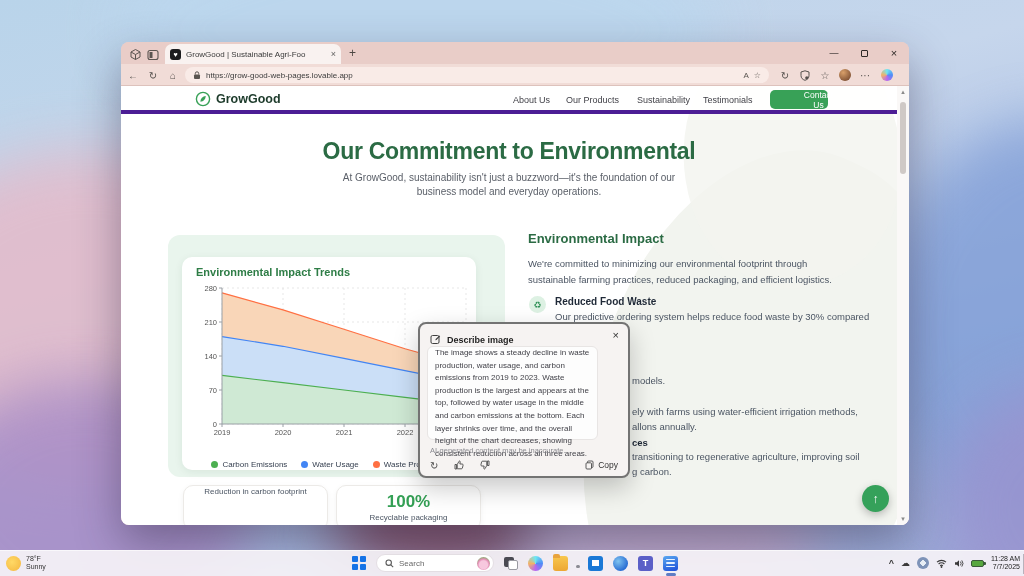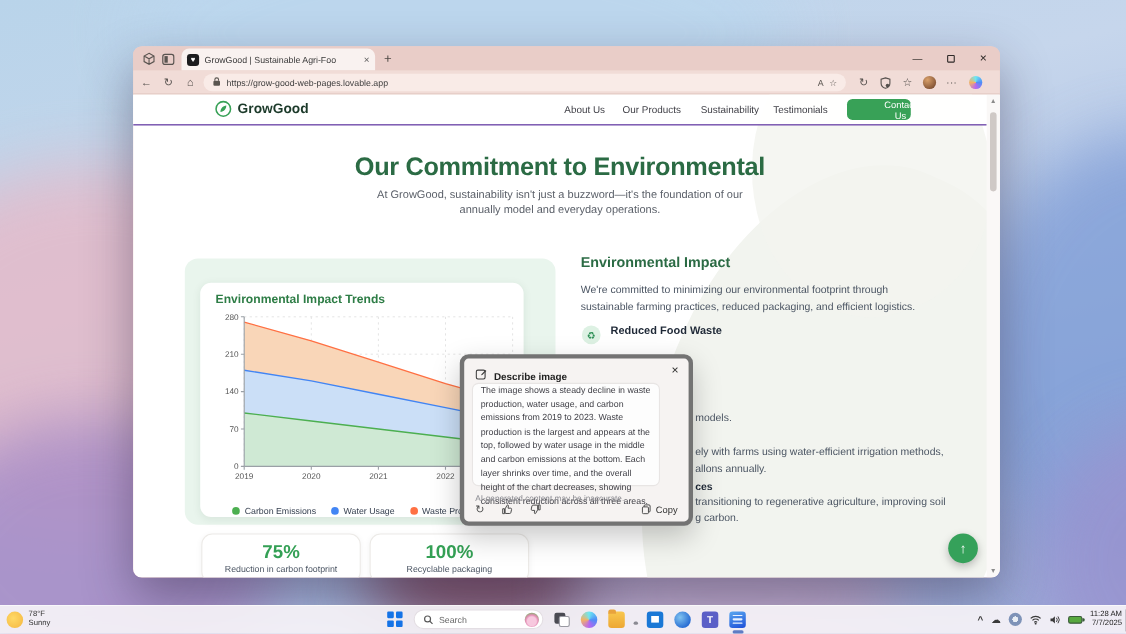--- a/index.html
+++ b/index.html
@@ -43,21 +43,21 @@
             background:radial-gradient(circle at 35% 30%,#d9a06a,#8a5a3a 70%,#5f3c24); }
   .copilot { width:12px; height:12px; border-radius:50%;
              background:conic-gradient(#6ee7f2,#4f8df7,#b867f0,#f2b267,#6ee7f2); }
 
   .page { position:absolute; left:0; top:44px; width:788px; height:439px; background:#ffffff; overflow:hidden; }
   .deco { position:absolute; background:#f2f4ef; border-radius:50%; }
   .d1 { left:470px; top:60px; width:340px; height:520px; transform:rotate(24deg); border-radius:45% 55% 40% 60%; }
   .d2 { left:560px; top:-60px; width:220px; height:260px; transform:rotate(-18deg); border-radius:60% 40% 55% 45%; opacity:.8; }
 
   .sitehdr { position:absolute; left:0; top:0; width:776px; height:28px; background:rgba(255,255,255,.92);
-             border-bottom:1px solid #4c1d95; }
+             border-bottom:4px solid #4c1d95; }
   .logo { position:absolute; left:74px; top:5px; display:flex; align-items:center; gap:5px; }
   .logo-txt { font-size:12.5px; font-weight:bold; color:#1c3a2a; }
   .nav a { position:absolute; top:9px; font-size:9px; color:#3f3f46; text-decoration:none; }
   .contactbtn { position:absolute; left:649px; top:4px; width:58px; height:19px; background:#38a157;
                 color:#fff; font-size:8.5px; border:none; border-radius:5px; display:flex;
                 align-items:center; justify-content:center;padding-left:39px; }
 
   .hero-title { position:absolute; left:0; top:52px; width:776px; text-align:center; font-size:23px;
                 font-weight:800; color:#2b6b44; letter-spacing:-.3px; }
   .hero-sub { position:absolute; left:0; width:776px; text-align:center; font-size:10px; color:#5b6069; }
@@ -91,21 +91,21 @@
   .scrolltop { position:absolute; left:741px; top:399px; width:27px; height:27px; border-radius:50%;
                background:#35a15a; color:#fff; font-size:12px; display:flex; align-items:center;
                justify-content:center; box-shadow:0 3px 8px rgba(0,0,0,.25); }
 
   .sbar { position:absolute; left:776px; top:0; width:12px; height:439px; background:#faf8f7; }
   .sbar .arr { position:absolute; left:0; width:12px; text-align:center; font-size:7px; color:#8a8a8a; }
   .sthumb { position:absolute; left:3px; top:16px; width:6px; height:72px; background:#cfc9c6; border-radius:3px; }
 
   
   .popup { position:absolute; left:297px; top:236px; width:212px; height:156px; background:#f6f3f2;
-           border:4px solid #737373; border-radius:8px; box-shadow:0 10px 26px rgba(0,0,0,.22); z-index:10; }
+           border:2px solid #737373; border-radius:8px; box-shadow:0 10px 26px rgba(0,0,0,.22); z-index:10; }
   .pp-hdr { position:absolute; left:10px; top:7px; display:flex; align-items:center; gap:6px; }
   .pp-title { font-size:9px; font-weight:bold; color:#1f1f1f; }
   .pp-x { position:absolute; right:9px; top:5px; font-size:11px; color:#333; }
   .pp-body { position:absolute; left:7px; top:22px; width:171px; height:94px; background:#fdfdfd;
              border:1px solid #e8e5e4; border-radius:6px; padding:0 7px; font-size:8px;
              line-height:12.6px; color:#3f3f46; }
   .pp-disc { position:absolute; left:10px; top:122px; font-size:7.5px; color:#8a8a90; }
   .pp-foot { position:absolute; left:0; bottom:0; width:100%; height:22px; display:flex; align-items:center;
              padding:0 10px; gap:16px; color:#4a4a4a; }
   .pp-foot .fi { font-size:10px; display:flex; align-items:center; }
@@ -244,21 +244,21 @@
           <a style="left:392px">About Us</a>
           <a style="left:445px">Our Products</a>
           <a style="left:516px">Sustainability</a>
           <a style="left:582px">Testimonials</a>
         </nav>
         <button class="contactbtn">Contact Us</button>
       </div>
 
       <h1 class="hero-title">Our Commitment to Environmental</h1>
       <p class="hero-sub" style="top:86px">At GrowGood, sustainability isn't just a buzzword—it's the foundation of our</p>
-      <p class="hero-sub" style="top:100px">annually model and everyday operations.</p>
+      <p class="hero-sub" style="top:100px">business model and everyday operations.</p>
 
       <div class="gpanel"></div>
       <div class="chartcard">
         <div class="chart-title">Environmental Impact Trends</div>
         <svg id="impact-chart" class="chart-svg" width="290" height="162" viewBox="0 0 290 162">
             <line x1="35" x2="279" y1="142" y2="142" class="cg"></line>
             <line x1="35" x2="279" y1="108" y2="108" class="cg"></line>
             <line x1="35" x2="279" y1="74" y2="74" class="cg"></line>
             <line x1="35" x2="279" y1="40" y2="40" class="cg"></line>
             <line x1="35" x2="279" y1="6" y2="6" class="cg"></line>
@@ -302,30 +302,30 @@
             <span class="lg-item"><span class="lg-dot" style="background:#ff7043"></span>Waste Production</span>
           </div>
       </div>
 
       <div class="r-heading">Environmental Impact</div>
       <div class="r-line" style="top:172px">We're committed to minimizing our environmental footprint through</div>
       <div class="r-line" style="top:188px">sustainable farming practices, reduced packaging, and efficient logistics.</div>
 
       <div class="li-icon">♻</div>
       <div class="li-title">Reduced Food Waste</div>
+      <div class="li-text">Our predictive ordering system helps reduce food waste by 30% compared</div>
 
       <div class="frag" style="top:243px">models.</div>
       <div class="frag" style="top:274px">ely with farms using water-efficient irrigation methods,</div>
       <div class="frag" style="top:289px">allons annually.</div>
       <div class="frag fragb" style="top:305px">ces</div>
       <div class="frag" style="top:319px">transitioning to regenerative agriculture, improving soil</div>
       <div class="frag" style="top:334px">g carbon.</div>
 
       <div class="statcard" style="left:62px">
-        <div class="stat-val">75%</div>
         <div class="stat-lbl">Reduction in carbon footprint</div>
       </div>
       <div class="statcard" style="left:215px">
         <div class="stat-val">100%</div>
         <div class="stat-lbl">Recyclable packaging</div>
       </div>
 
       <div class="scrolltop">
         <span>↑</span>
       </div>

